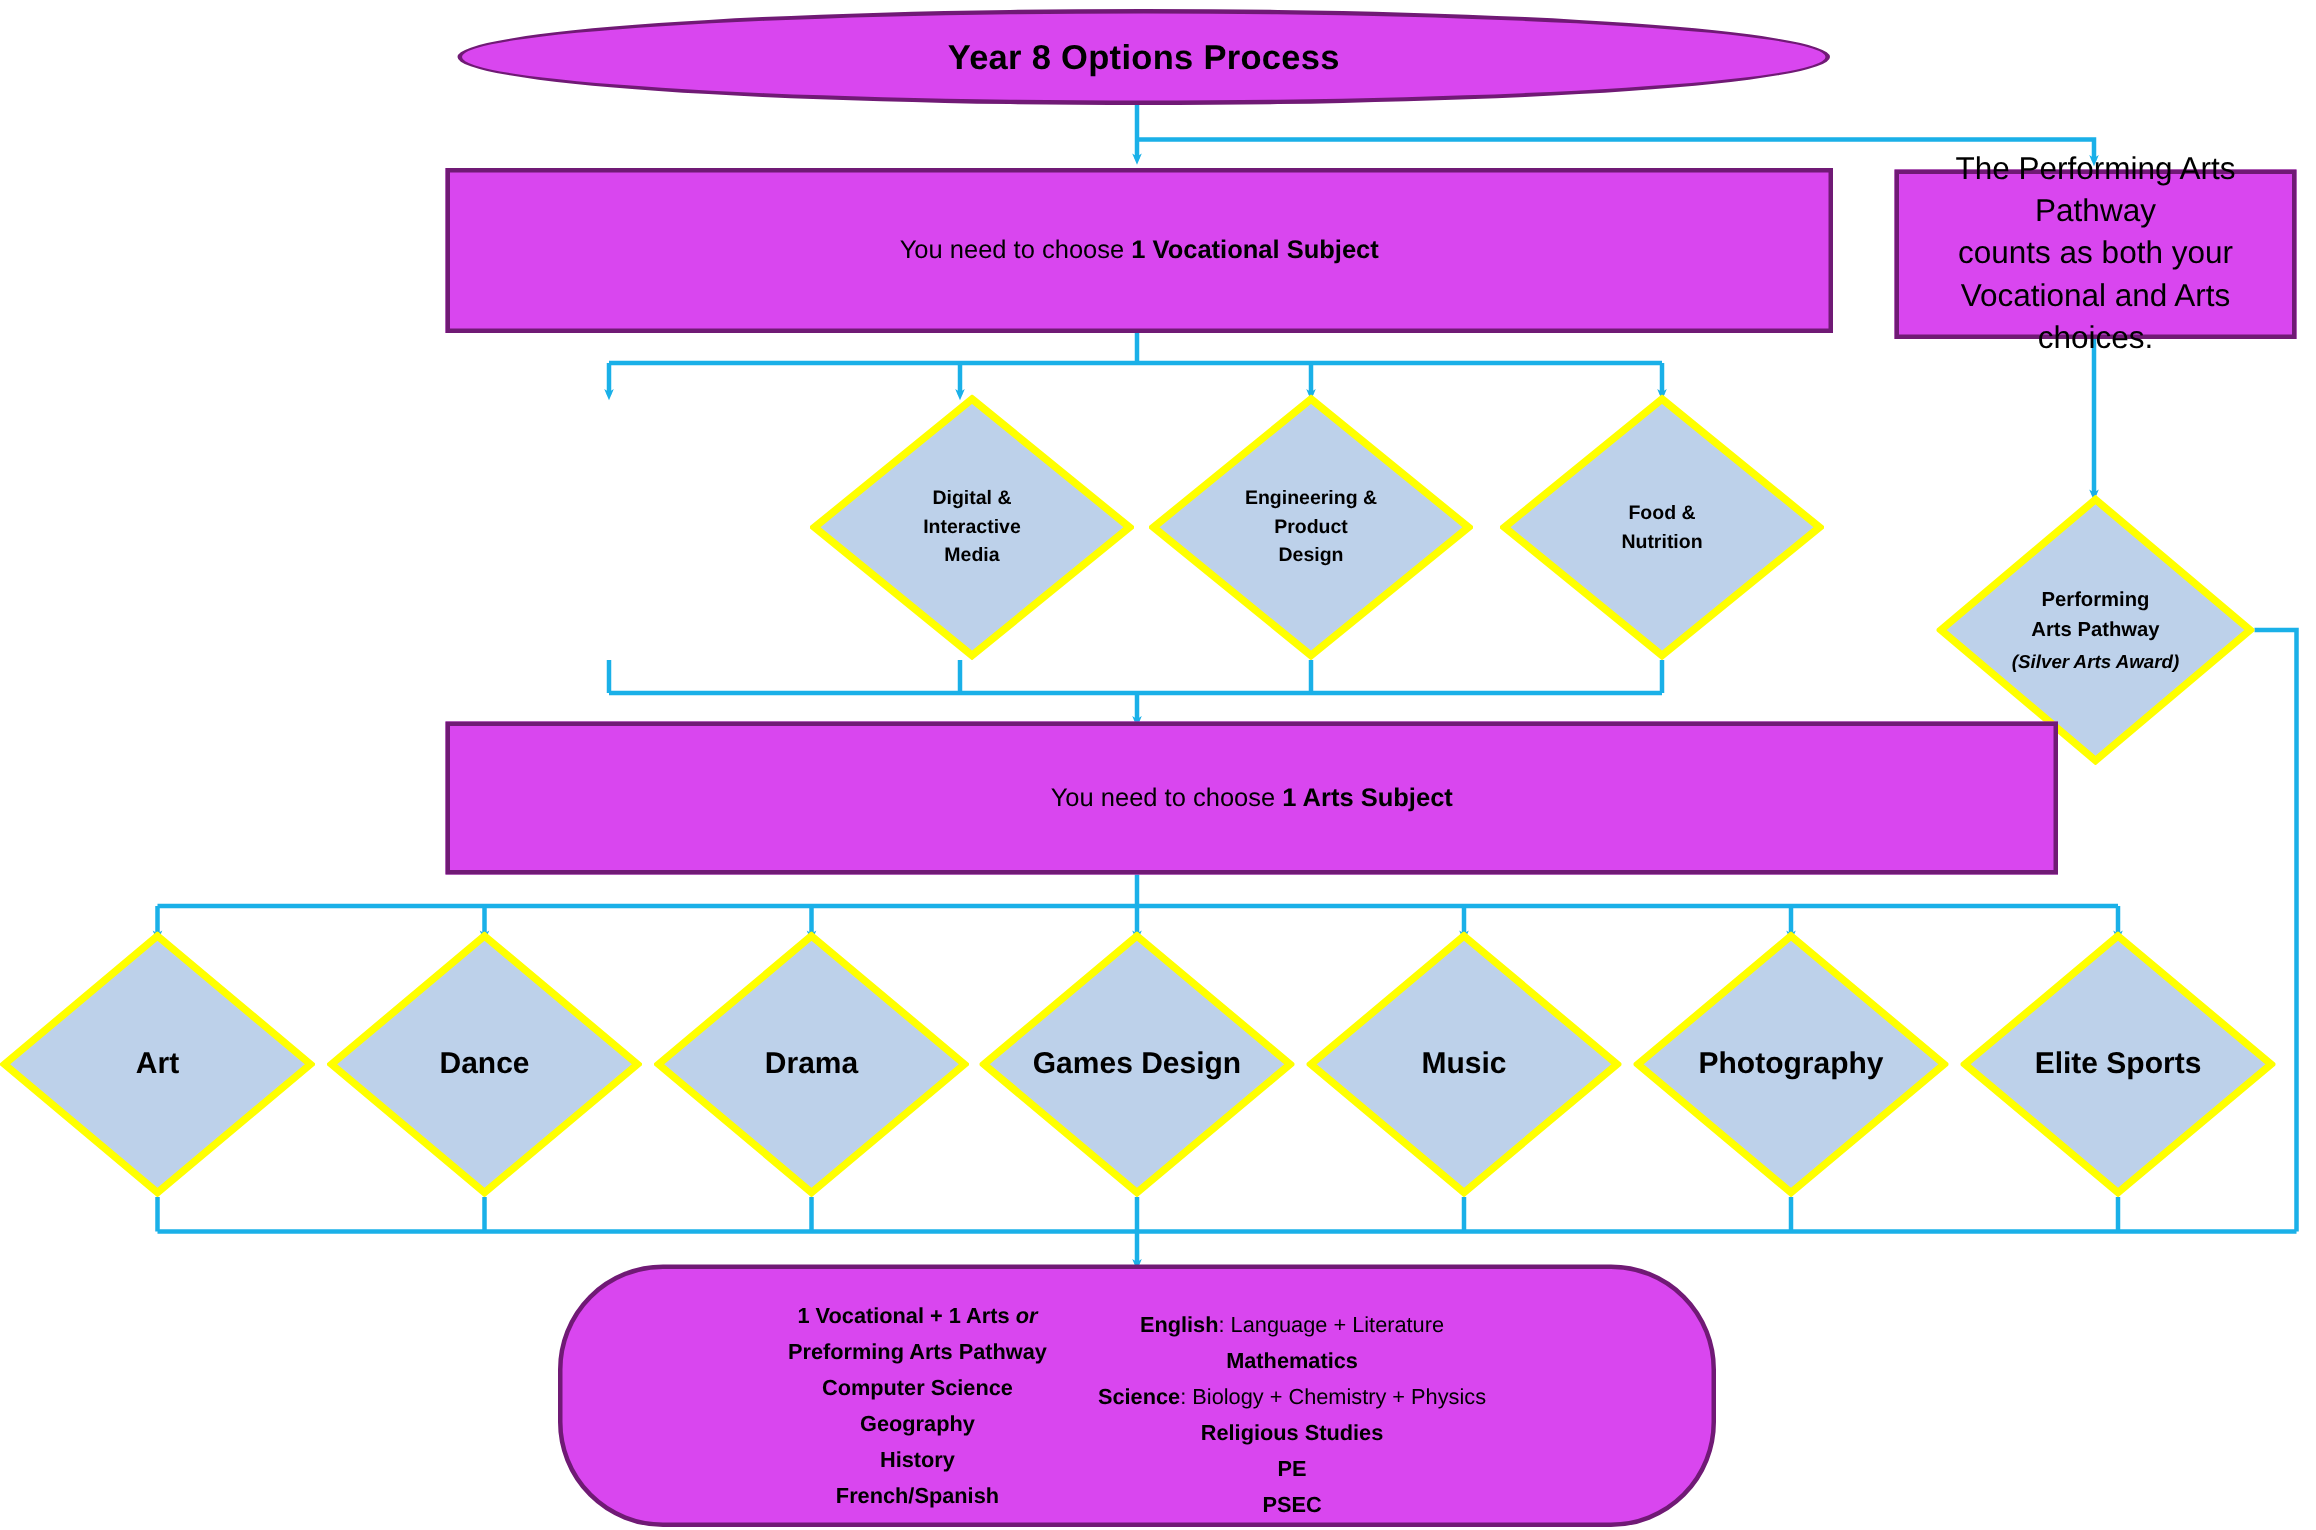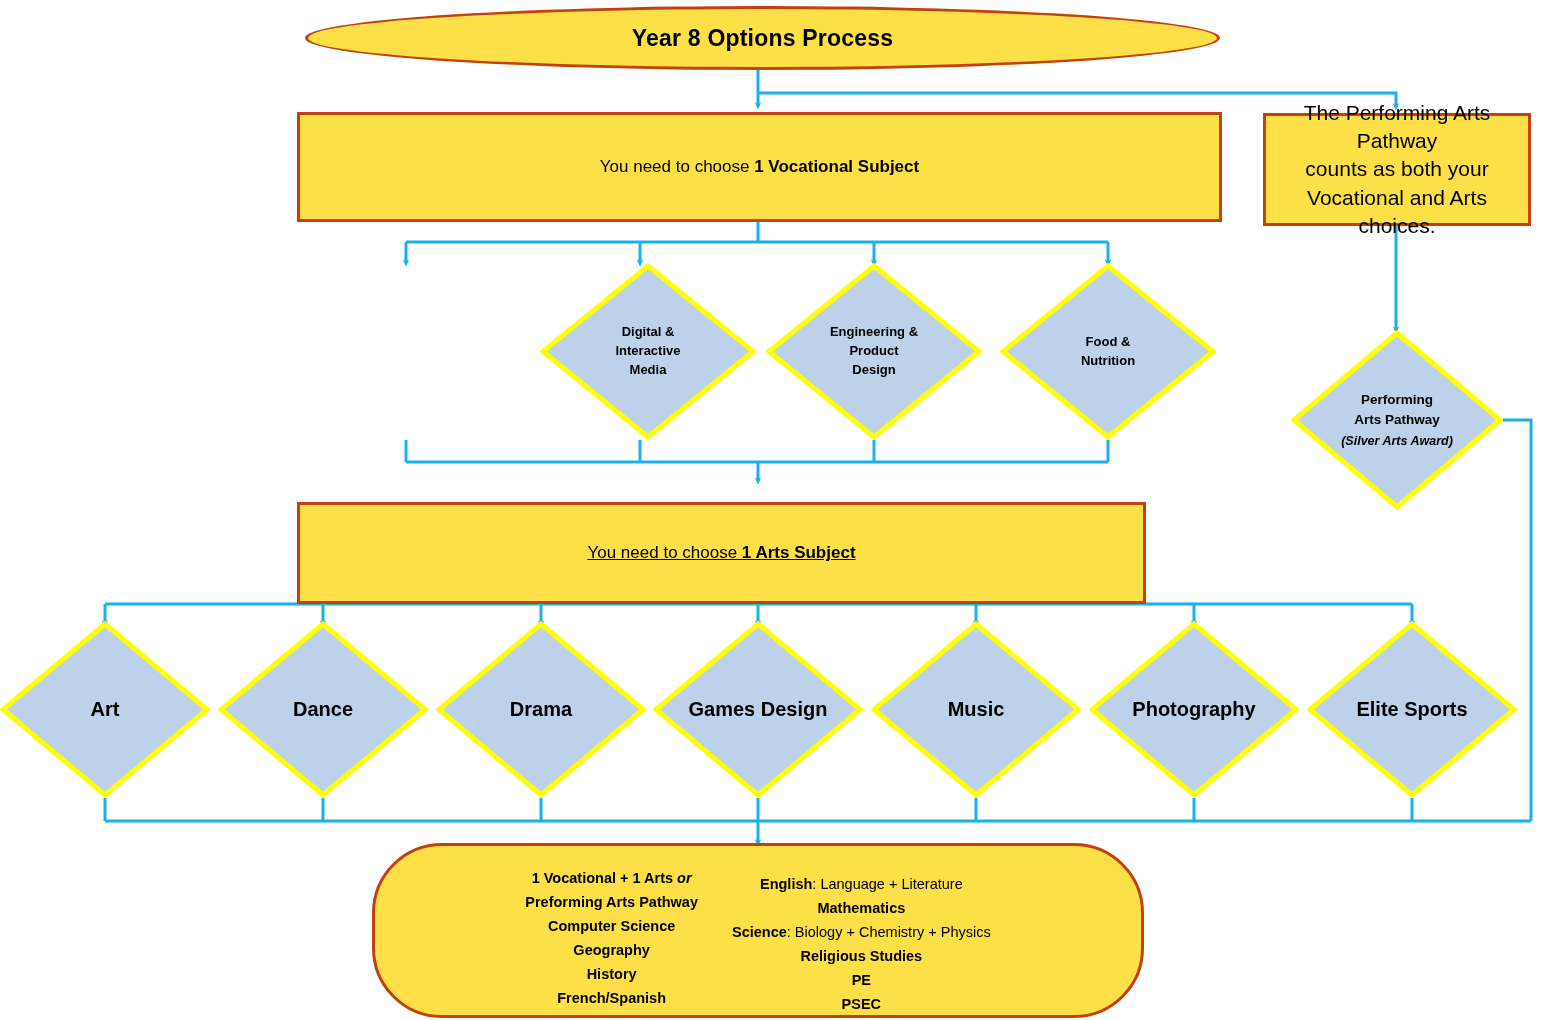--- a/index.html
+++ b/index.html
@@ -21,22 +21,22 @@
     left: 0;
     top: 0;
     width: 1544px;
     height: 1020px;
     pointer-events: none;
   }
   
   .node {
     position: absolute;
     box-sizing: border-box;
-    background: #fde047;
-    border: 3px solid #c2410c;
+    background: #d946ef;
+    border: 3px solid #701a75;
     display: flex;
     align-items: center;
     justify-content: center;
     text-align: center;
     color: #000000;
   }
   .ellipse {
     border-radius: 50%;
   }
   .stadium {
@@ -220,21 +220,21 @@
     <svg class="diamond-shape" viewBox="0 0 212 180" preserveAspectRatio="none">
       <polygon points="106,3 209,90 106,177 3,90" fill="#bdd1ea" stroke="#ffff00" stroke-width="5"></polygon>
     </svg>
     <span class="diamond-label dl-mid">
       <span style="white-space:pre-line;">Performing
 Arts Pathway</span>
       <span class="dl-sub">(Silver Arts Award)</span>
     </span>
   </div>
 
-  <div class="node" style="left:297px; top:502px; width:849px; height:102px;text-decoration:underline;">
+  <div class="node" style="left:297px; top:481px; width:1075px; height:102px;">
     <span class="instr-text">
       <span>You need to choose </span><b>1 Arts Subject</b>
     </span>
   </div>
 
   <div class="diamond-wrap" style="left:0px; top:621px; width:210px; height:177px;">
     <svg class="diamond-shape" viewBox="0 0 210 177" preserveAspectRatio="none">
       <polygon points="105,3 207,88.5 105,174 3,88.5" fill="#bdd1ea" stroke="#ffff00" stroke-width="5"></polygon>
     </svg>
     <span class="diamond-label dl-big">Art</span>

